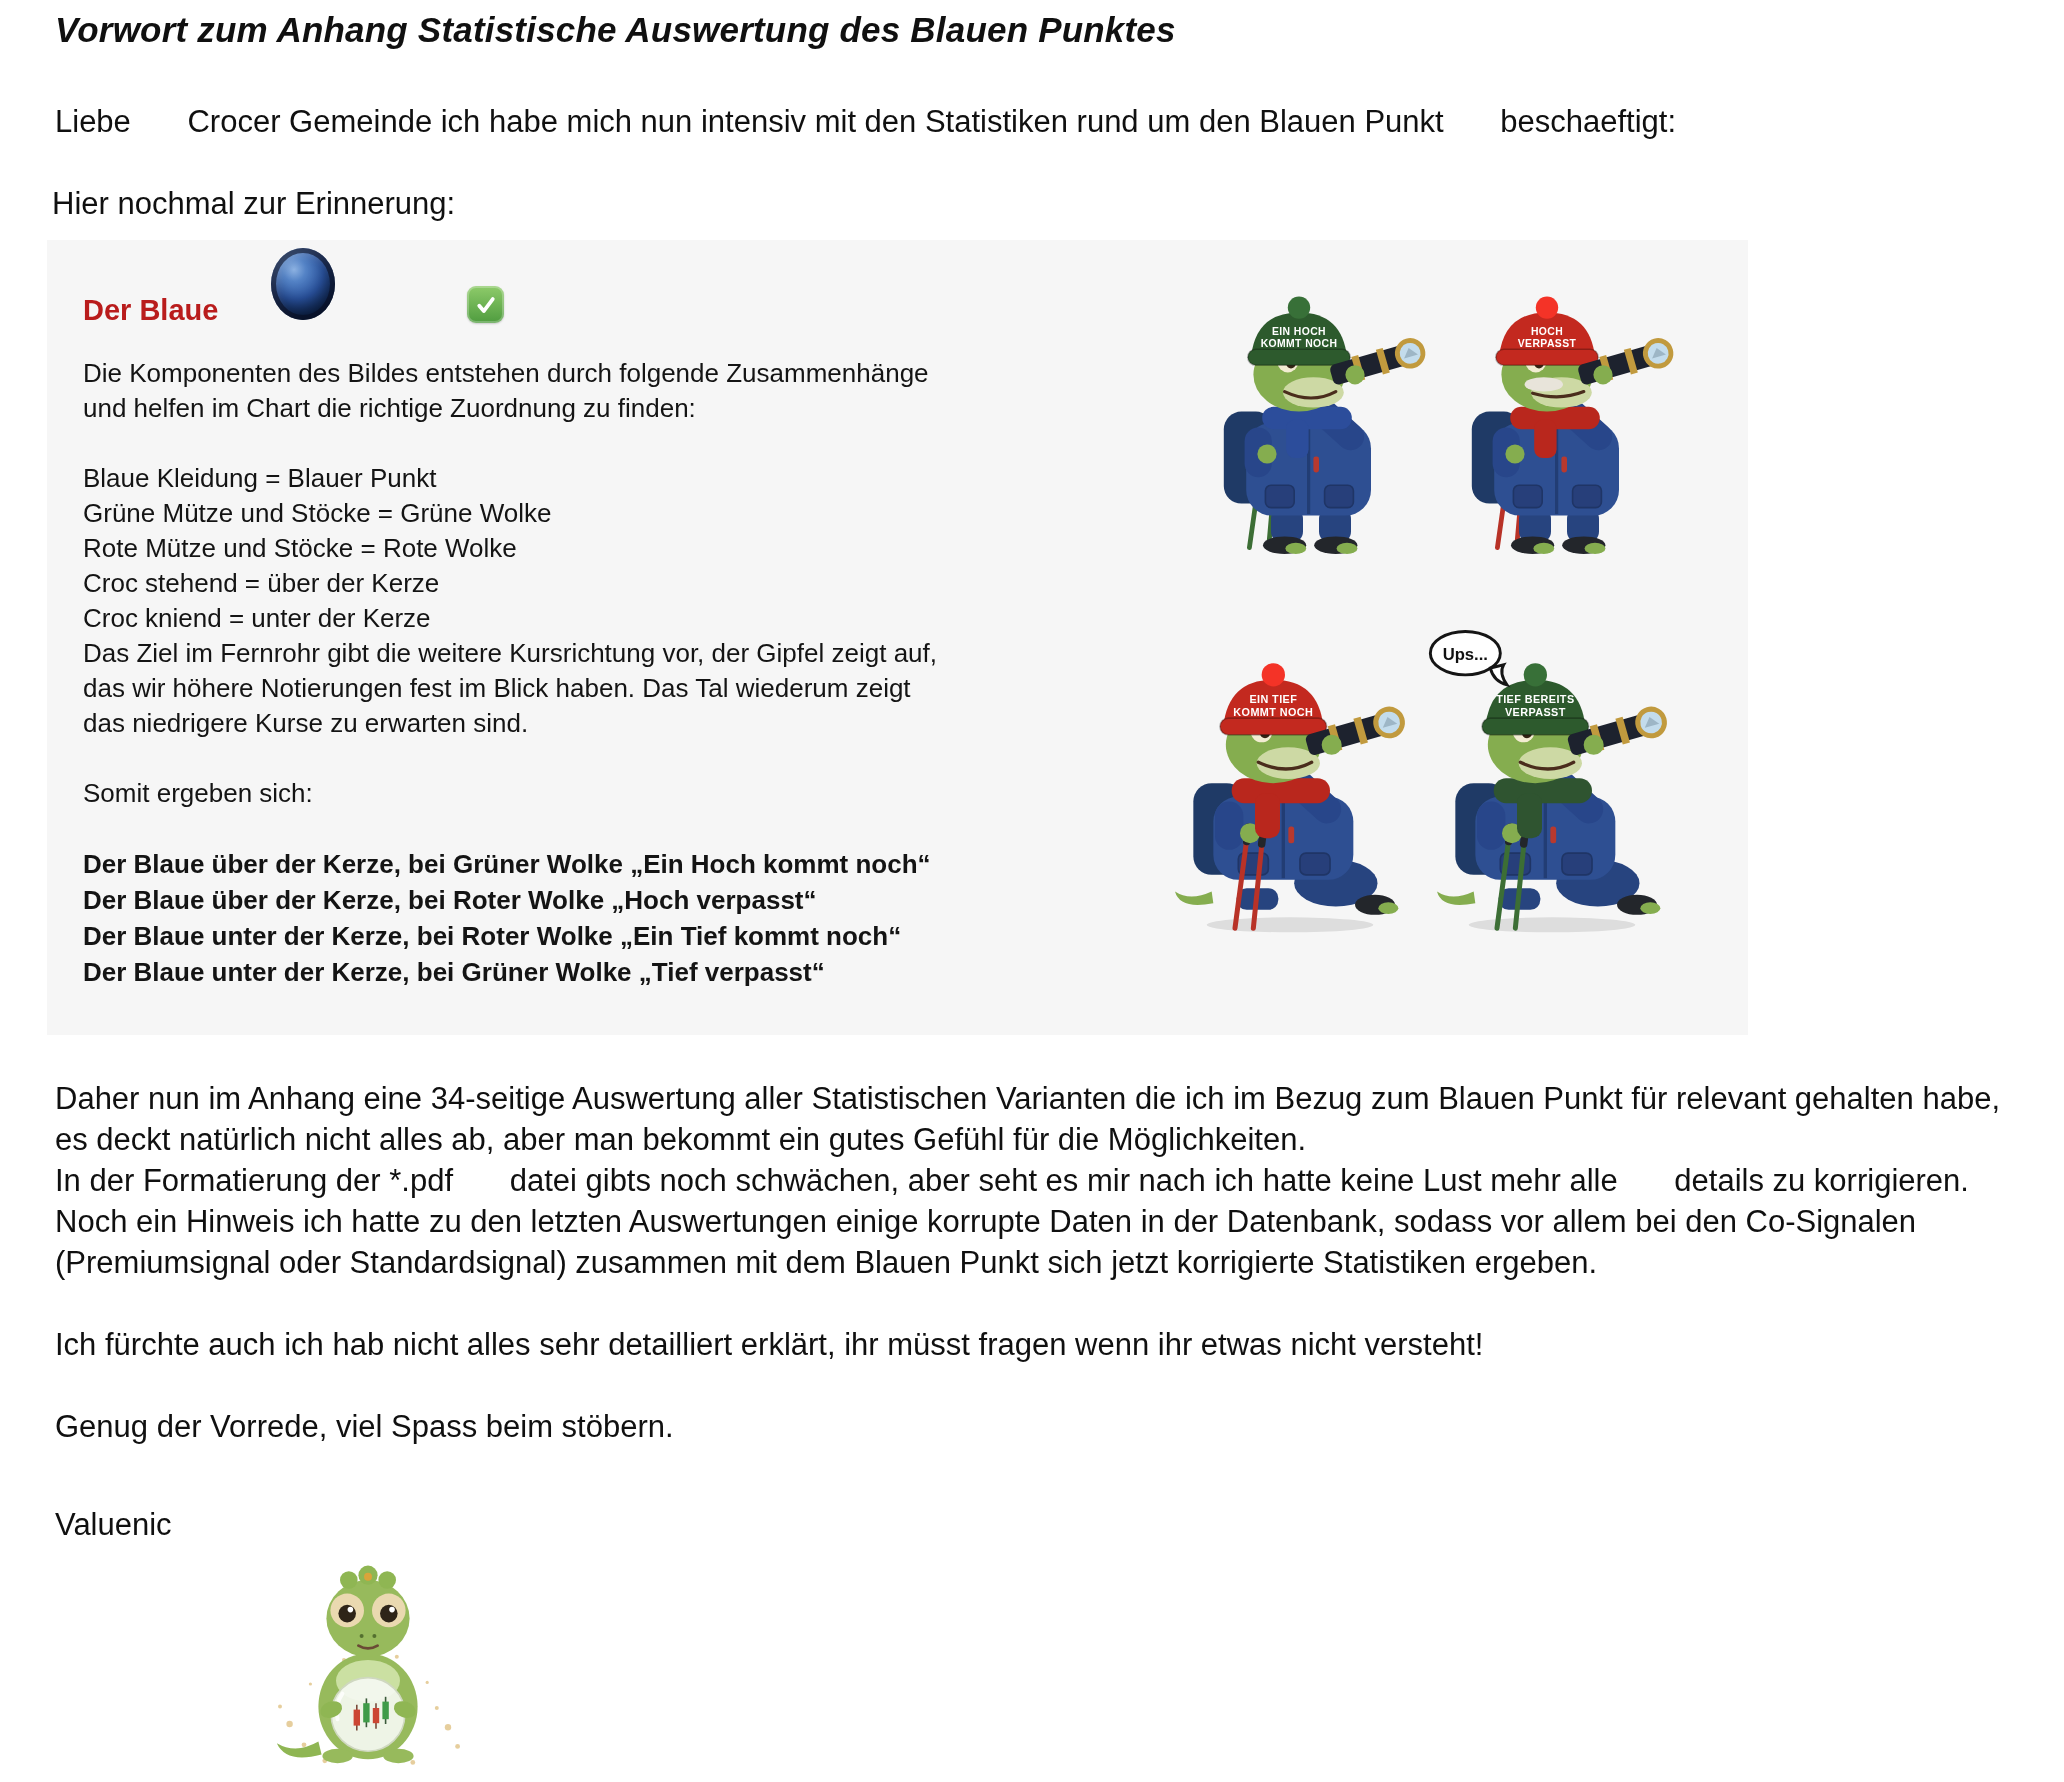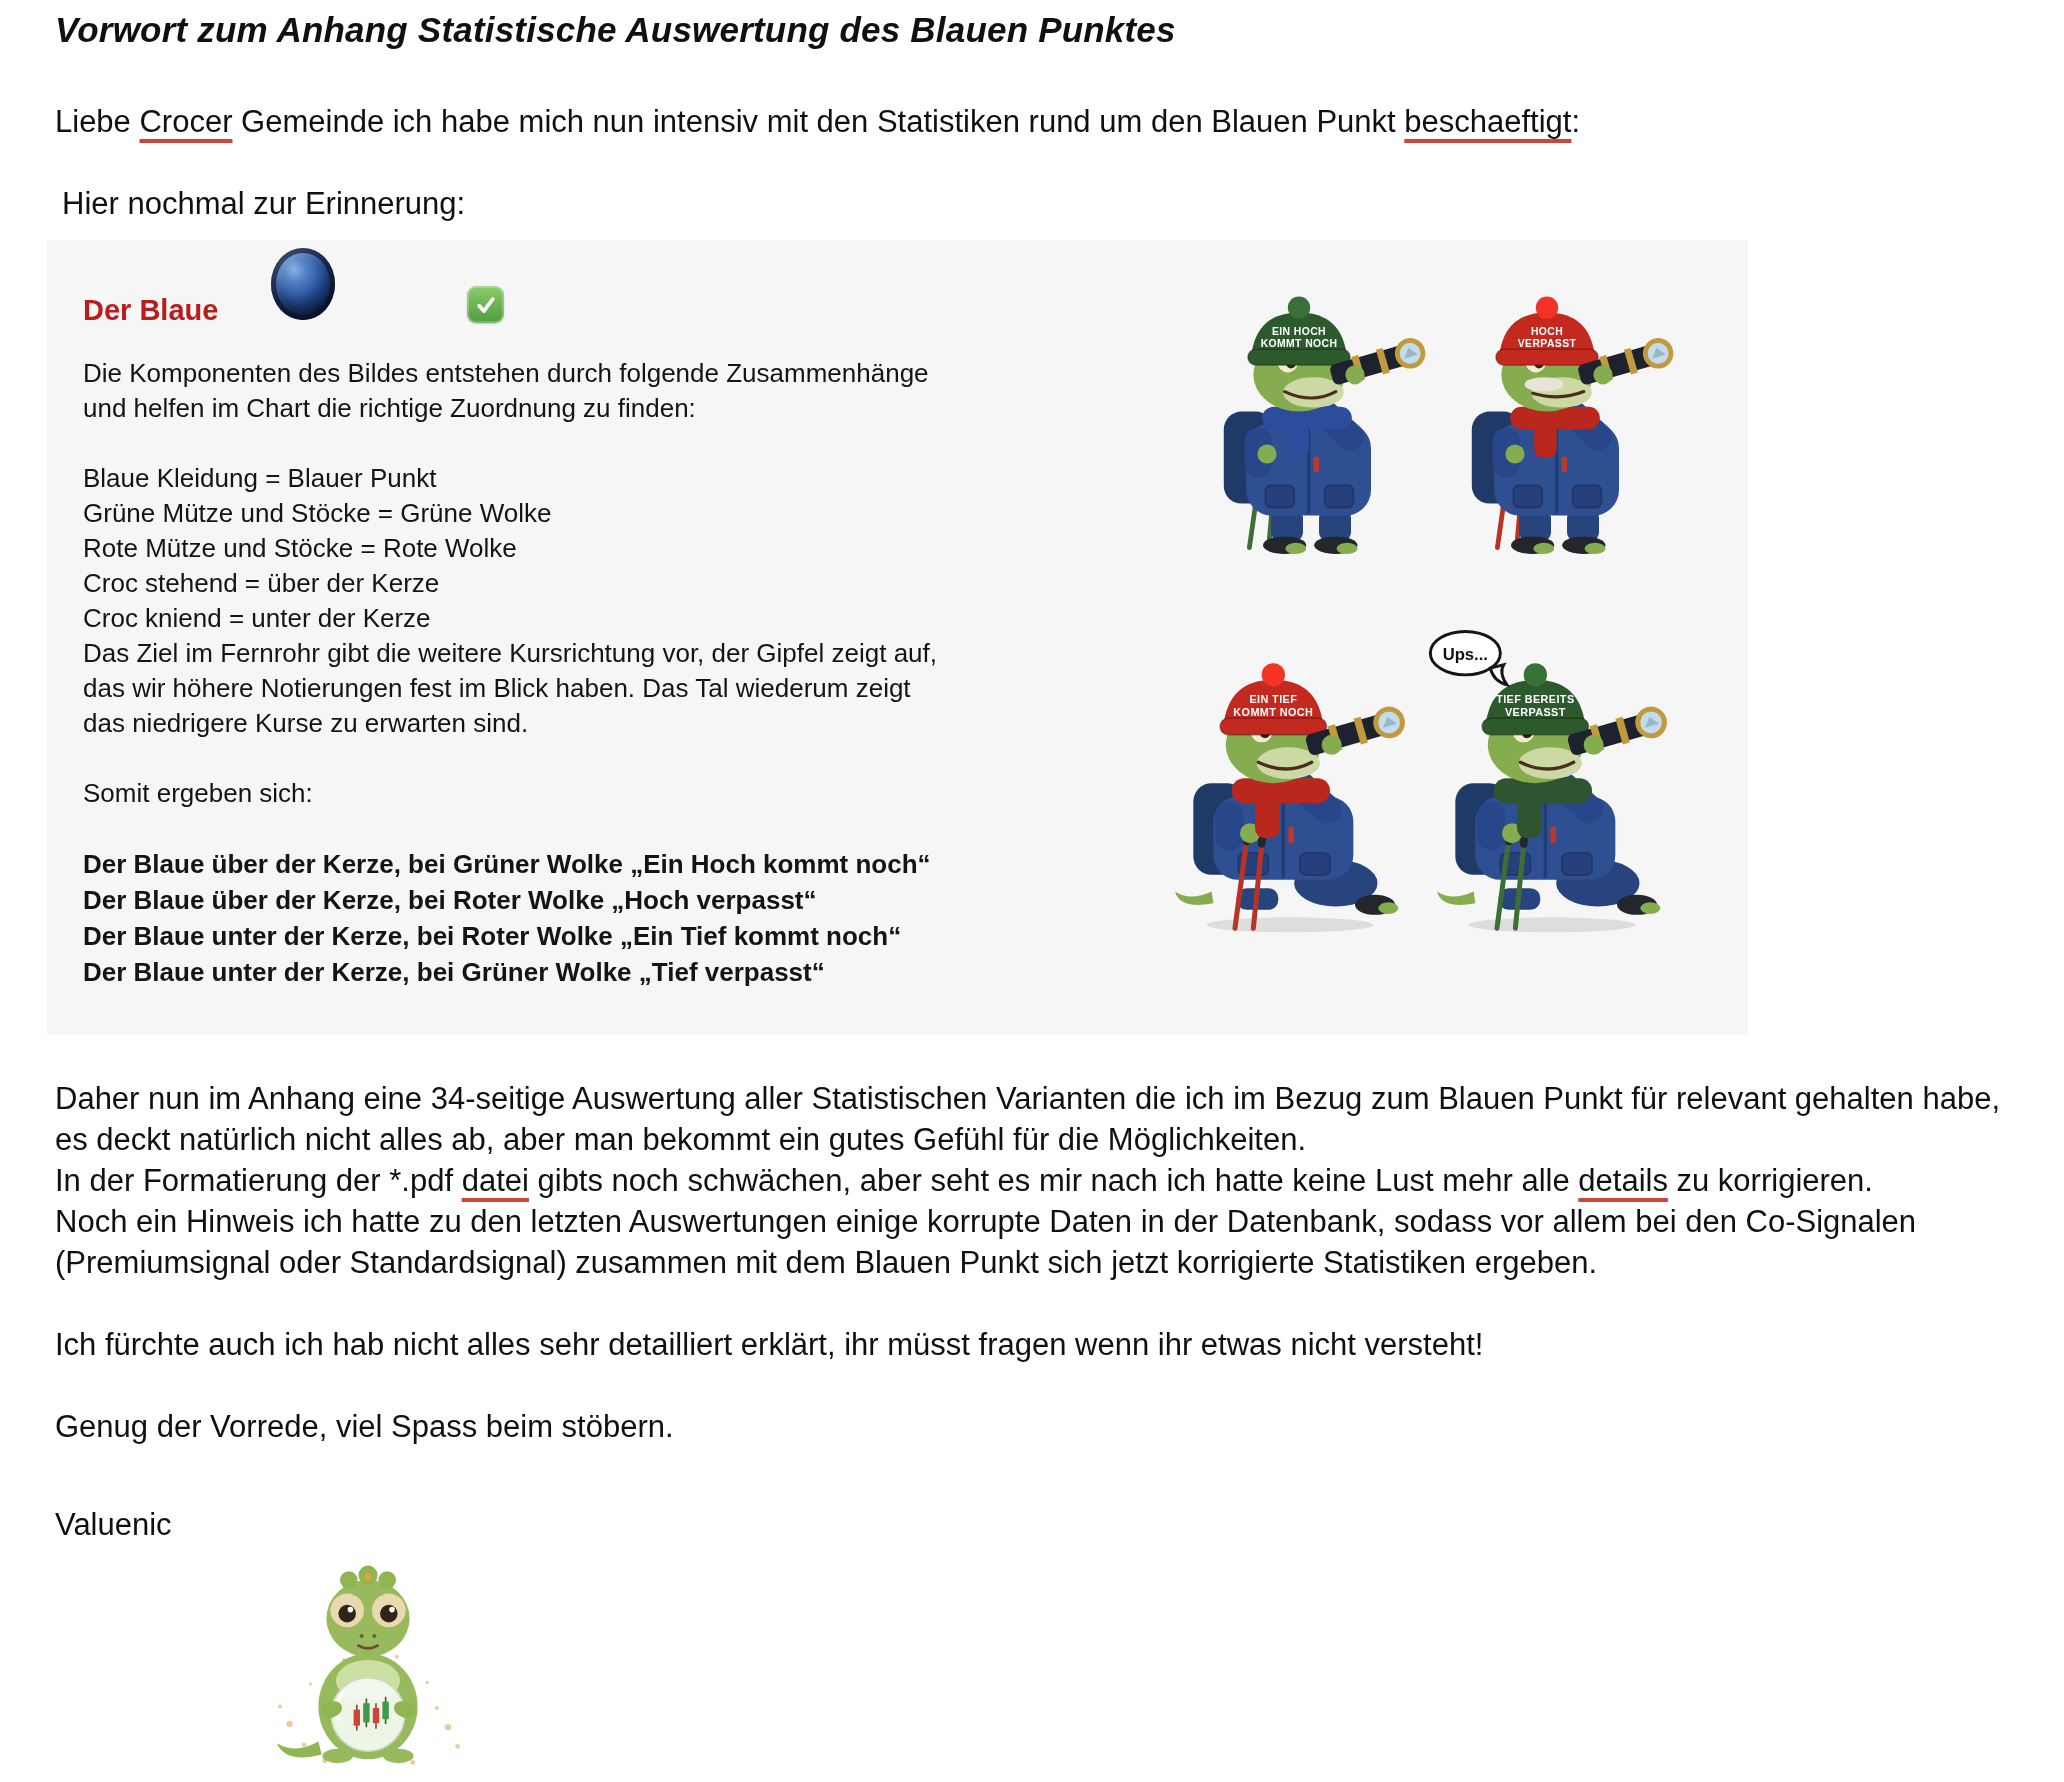--- a/index.html
+++ b/index.html
@@ -2,27 +2,27 @@
 <html><head>
 <meta charset="utf-8">
 <style>
   html,body{margin:0;padding:0;background:#ffffff;}
   .page{
     position:relative;width:2064px;height:1782px;background:#ffffff;overflow:hidden;
     font-family:"Liberation Sans","DejaVu Sans",sans-serif;color:#101010;
   }
   .doc-title{position:absolute;left:55px;top:10px;font-size:35px;font-weight:700;letter-spacing:.2px;font-style:italic;}
   .greeting{position:absolute;left:55px;top:104px;font-size:31px;}
-  .reminder{position:absolute;left:62px;top:186px;font-size:31px;}
+  .reminder{position:absolute;left:52px;top:186px;font-size:31px;}
   .misspelled{
-    text-decoration:underline;
     text-decoration-color:#cf453d;
     text-decoration-thickness:4px;
     text-underline-offset:7px;
     text-decoration-skip-ink:none;
+    margin-left:48px;
   }
   
   .info-box{position:absolute;left:47px;top:240px;width:1701px;height:795px;background:#f6f6f6;}
   .box-label{position:absolute;left:36px;top:54px;font-size:29px;font-weight:700;color:#b91c1c;}
   .blue-sphere{
     position:absolute;left:224px;top:8px;width:64px;height:72px;border-radius:50%;
     background:radial-gradient(circle at 36% 30%, #8db2e2 0%, #5483c6 18%, #2a539f 46%, #12305f 74%, #091b3a 100%);
     box-shadow:inset 0 0 0 5px rgba(8,14,34,.6), inset -4px -12px 18px rgba(0,0,12,.5), inset 4px 6px 10px rgba(255,255,255,.28);
   }
   .check-icon{

